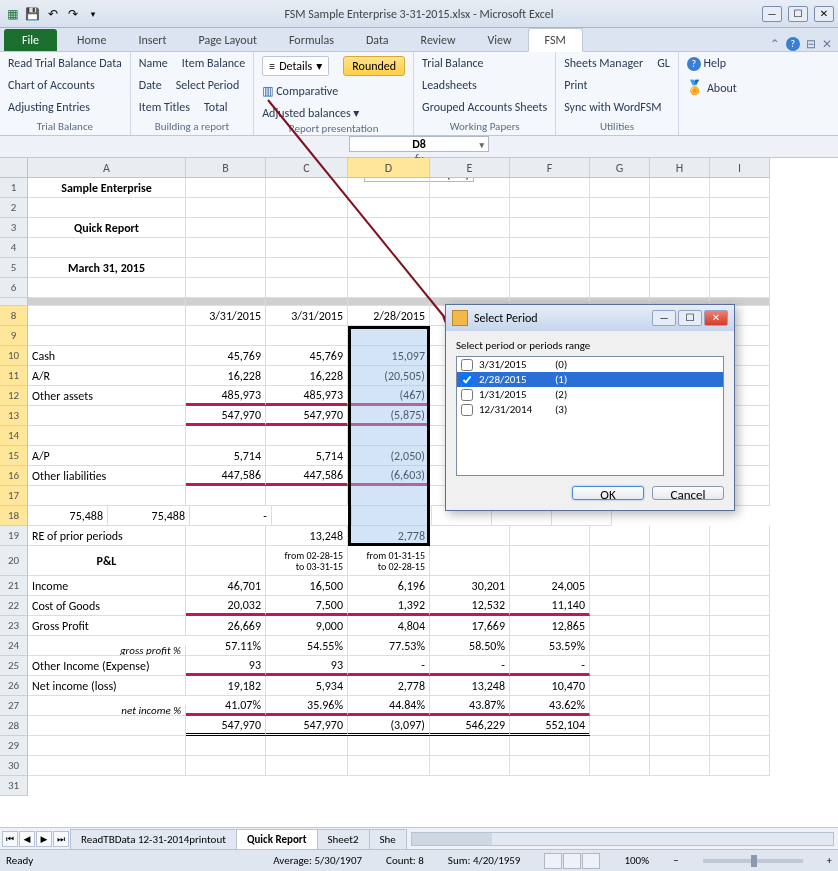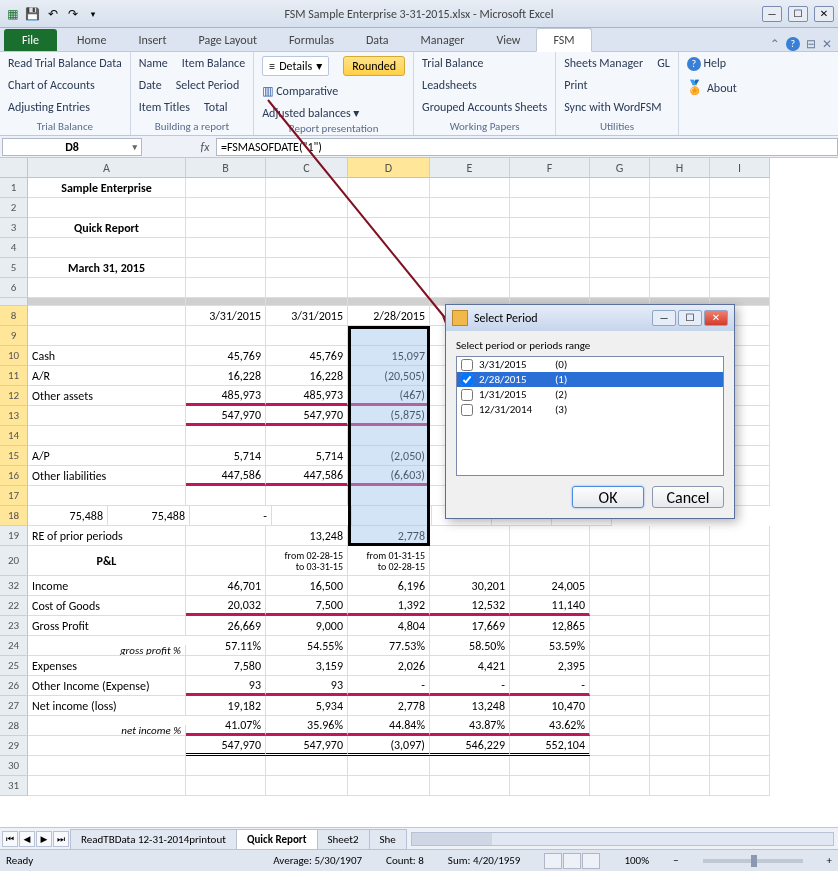--- a/index.html
+++ b/index.html
@@ -27,21 +27,21 @@
 .rgroup-label { text-align:center; font-size:11px; color:#5b6d8c; margin-top:2px; }
 .rlabel { font-size:12px; color:#2a3a55; white-space:nowrap; }
 .rlabel.sel { text-decoration: none; }
 .rrow { display:flex; gap:14px; }
 .rounded-btn { background: linear-gradient(#ffe38a,#ffcf46); border:1px solid #d6a930; padding:2px 8px; border-radius:3px; font-size:12px; }
 .details-btn { display:inline-flex; align-items:center; gap:4px; border:1px solid #bac6da; background:#fff; padding:1px 6px; border-radius:2px; font-size:12px; }
 .help-ico { display:inline-block; width:14px; height:14px; background:#3a7fd6; color:#fff; border-radius:50%; text-align:center; line-height:14px; font-size:10px; }
 .about-ico { color:#d99a1f; font-size:14px; }
 
 
-.fx-row { height: 22px; border-bottom:1px solid #c0c8d6; display:flex; align-items:center; background:#eef2f8; }
+.fx-row { height: 22px; border-bottom:1px solid #c0c8d6; display:flex; align-items:center; background:#eef2f8;flex-direction:column; }
 .name-box { width: 140px; border:1px solid #b0b8c8; background:#fff; margin:0 2px; height:18px; display:flex; align-items:center; justify-content:center; font-weight:bold; font-size:12px; position:relative; }
 .name-box::after { content:"▾"; position:absolute; right:4px; font-size:9px; color:#666; }
 .fx-ico { width:22px; text-align:center; font-style:italic; color:#555; }
 .formula-input { flex:1; border:1px solid #b0b8c8; background:#fff; height:18px; padding:0 4px; font-size:12px; display:flex; align-items:center; }
 
 
 .grid-wrap { position:relative; }
 .corner { position:absolute; left:0; top:0; width:28px; height:20px; background:#e8edf2; border-right:1px solid #bcc4d0; border-bottom:1px solid #bcc4d0; }
 .col-headers { display:flex; position:absolute; left:28px; top:0; height:20px; }
 .ch { border-right:1px solid #c8d0da; border-bottom:1px solid #bcc4d0; background:#e8edf2; text-align:center; font-size:12px; line-height:20px; color:#555; }
@@ -100,21 +100,21 @@
 .dlg-title .wbtns { margin-left:auto; display:flex; gap:2px; }
 .dlg-title .wbtn { width:24px; height:16px; border:1px solid #90a4c4; background:#e6edf8; font-size:10px; text-align:center; line-height:14px; border-radius:2px; }
 .dlg-title .wbtn.close { background:linear-gradient(#f08070,#d43a2a); color:#fff; }
 .dlg-body { padding:8px 10px 10px 10px; }
 .dlg-label { font-size:11px; margin-bottom:4px; }
 .dlg-list { border:1px solid #7a8aa8; background:#fff; height:120px; font-size:11px; }
 .dlg-item { display:flex; align-items:center; gap:6px; padding:1px 4px; }
 .dlg-item.sel { background:#2a6fd6; color:#fff; }
 .dlg-item input { width:12px; height:12px; }
 .dlg-btns { display:flex; justify-content:flex-end; gap:8px; margin-top:10px; }
-.dlg-btn { width:72px; height:22px; border:1px solid #8a98b2; background:linear-gradient(#fdfdfd,#e6e9ee); border-radius:3px; font-size:16px; }
+.dlg-btn { width:72px; height:14px; border:1px solid #8a98b2; background:linear-gradient(#fdfdfd,#e6e9ee); border-radius:3px; font-size:13px; }
 .dlg-btn.ok { border:1px solid #4a8de0; box-shadow:0 0 2px #6aa0ea; }
 
 
 .leader { position:absolute; pointer-events:none; }
 </style>
 </head>
 <body>
 
 <div class="titlebar">
   <div class="qat">
@@ -132,21 +132,21 @@
   </div>
 </div>
 
 <div class="ribbon-tabs">
   <div class="file-tab">File</div>
   <div class="rtab">Home</div>
   <div class="rtab">Insert</div>
   <div class="rtab">Page Layout</div>
   <div class="rtab">Formulas</div>
   <div class="rtab">Data</div>
-  <div class="rtab">Manager</div>
+  <div class="rtab">Review</div>
   <div class="rtab">View</div>
   <div class="rtab active">FSM</div>
   <div class="ribbon-right-icons">
     <span>⌃</span>
     <span class="help-ico">?</span>
     <span>⊟</span>
     <span>✕</span>
   </div>
 </div>
 
@@ -249,21 +249,21 @@
       <div class="rh sel">11</div>
       <div class="rh sel">12</div>
       <div class="rh sel">13</div>
       <div class="rh sel">14</div>
       <div class="rh sel">15</div>
       <div class="rh sel">16</div>
       <div class="rh sel">17</div>
       <div class="rh sel">18</div>
       <div class="rh">19</div>
       <div class="rh tall">20</div>
-      <div class="rh">32</div>
+      <div class="rh">21</div>
       <div class="rh">22</div>
       <div class="rh">23</div>
       <div class="rh">24</div>
       <div class="rh">25</div>
       <div class="rh">26</div>
       <div class="rh">27</div>
       <div class="rh">28</div>
       <div class="rh">29</div>
       <div class="rh">30</div>
       <div class="rh">31</div>
@@ -527,31 +527,20 @@
         <div class="cell cH"></div>
         <div class="cell cI"></div>
       </div>
       <div class="cell-row">
         <div class="cell cA r ital">gross profit %</div>
         <div class="cell cB r">57.11%</div>
         <div class="cell cC r">54.55%</div>
         <div class="cell cD r">77.53%</div>
         <div class="cell cE r">58.50%</div>
         <div class="cell cF r">53.59%</div>
-        <div class="cell cG"></div>
-        <div class="cell cH"></div>
-        <div class="cell cI"></div>
-      </div>
-      <div class="cell-row">
-        <div class="cell cA">Expenses</div>
-        <div class="cell cB r">7,580</div>
-        <div class="cell cC r">3,159</div>
-        <div class="cell cD r">2,026</div>
-        <div class="cell cE r">4,421</div>
-        <div class="cell cF r">2,395</div>
         <div class="cell cG"></div>
         <div class="cell cH"></div>
         <div class="cell cI"></div>
       </div>
       <div class="cell-row">
         <div class="cell cA">Other Income (Expense)</div>
         <div class="cell cB r bb">93</div>
         <div class="cell cC r bb">93</div>
         <div class="cell cD r bb">-</div>
         <div class="cell cE r bb">-</div>

